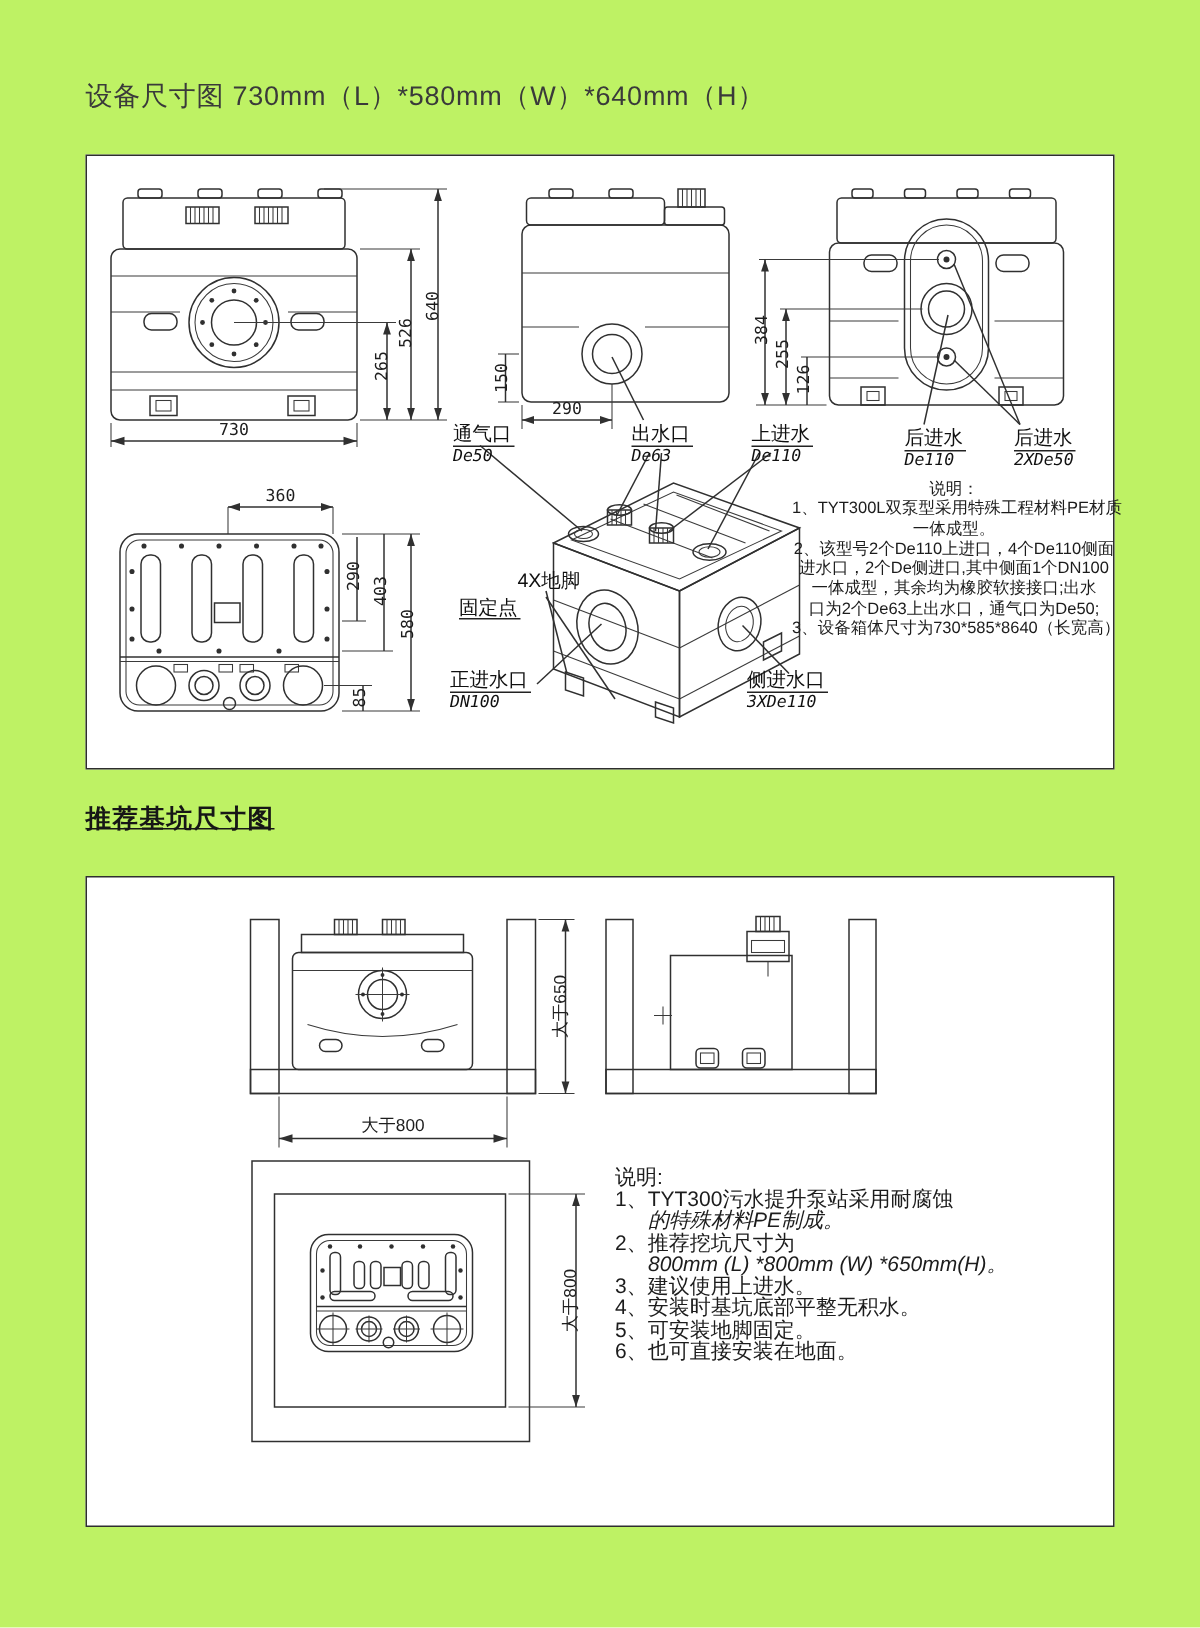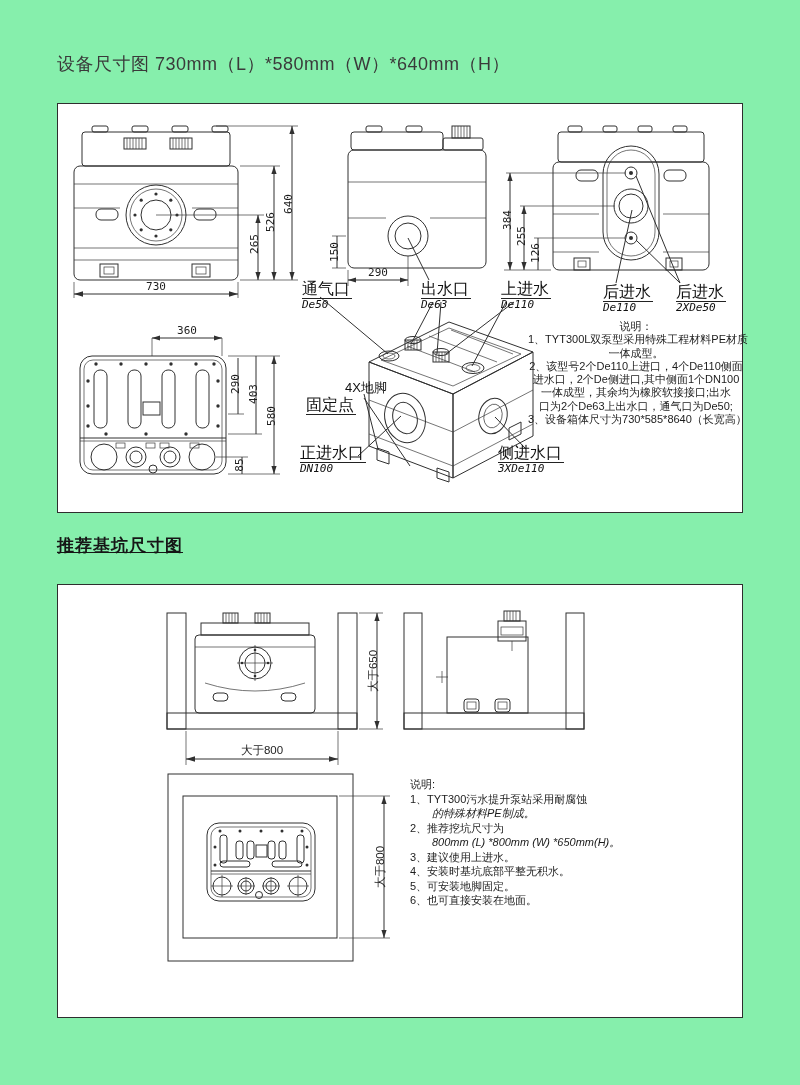--- a/index.html
+++ b/index.html
@@ -1,37 +1,37 @@
 <!DOCTYPE html>
 <html><head>
 <meta charset="utf-8">
 <style>
   html,body{margin:0;padding:0;background:#fff;}
-  .page{position:relative;width:800px;height:1085px;background:#86efac;overflow:hidden;
+  .page{position:relative;width:800px;height:1085px;background:#bef264;overflow:hidden;
         font-family:"Liberation Sans",sans-serif;color:#222;}
   .main-title{position:absolute;left:57px;top:52px;font-size:18px;color:#3a3a3a;
               letter-spacing:.5px;font-weight:500;}
   .sub-title{position:absolute;left:57px;top:534px;font-size:17px;color:#161616;
              font-weight:bold;letter-spacing:1px;text-decoration:underline;}
   .frame{position:absolute;border:1.5px solid #2e2e2e;background:#fff;}
   .frame1{left:57px;top:103px;width:684px;height:408px;}
   .frame2{left:57px;top:584px;width:684px;height:432px;}
   svg.view{position:absolute;overflow:visible;}
   .ln{stroke:#303030;stroke-width:1;fill:none;}
   .lnt{stroke:#3a3a3a;stroke-width:.7;fill:none;}
   .dot{fill:#303030;stroke:none;}
   .arr{fill:#303030;stroke:none;}
   text.dim{font-family:"DejaVu Sans Mono",monospace;font-size:11px;fill:#1d1d1d;text-anchor:middle;}
   text.dimcn{font-family:"Liberation Sans",sans-serif;font-size:11.5px;fill:#1d1d1d;text-anchor:middle;}
   .plabel{position:absolute;line-height:1.12;color:#101010;}
-  .plabel .cn{font-size:16px;border-bottom:1.3px solid #222;display:inline-block;padding-right:2px;}
+  .plabel .cn{font-size:13px;border-bottom:1.3px solid #222;display:inline-block;padding-right:2px;}
   .plabel .cnplain{font-size:13px;display:inline-block;margin-left:39px;}
   .plabel .sz{font-family:"DejaVu Sans Mono",monospace;font-size:11px;display:block;font-style:italic;}
   .notes1{position:absolute;left:470px;top:216px;width:216px;font-size:11px;line-height:13.3px;color:#1c1c1c;text-align:center;}
-  .notes2{position:absolute;left:352px;top:192px;width:300px;font-size:11px;line-height:14.5px;color:#1c1c1c;}
+  .notes2{position:absolute;left:352px;top:192px;width:300px;font-size:14px;line-height:14.5px;color:#1c1c1c;}
   .notes2 .cont{padding-left:22px;font-style:italic;}
   .nline{white-space:nowrap;}
 </style>
 </head>
 <body>
 
 <div class="page">
 
   <div class="main-title">设备尺寸图  730mm（L）*580mm（W）*640mm（H）</div>
 

